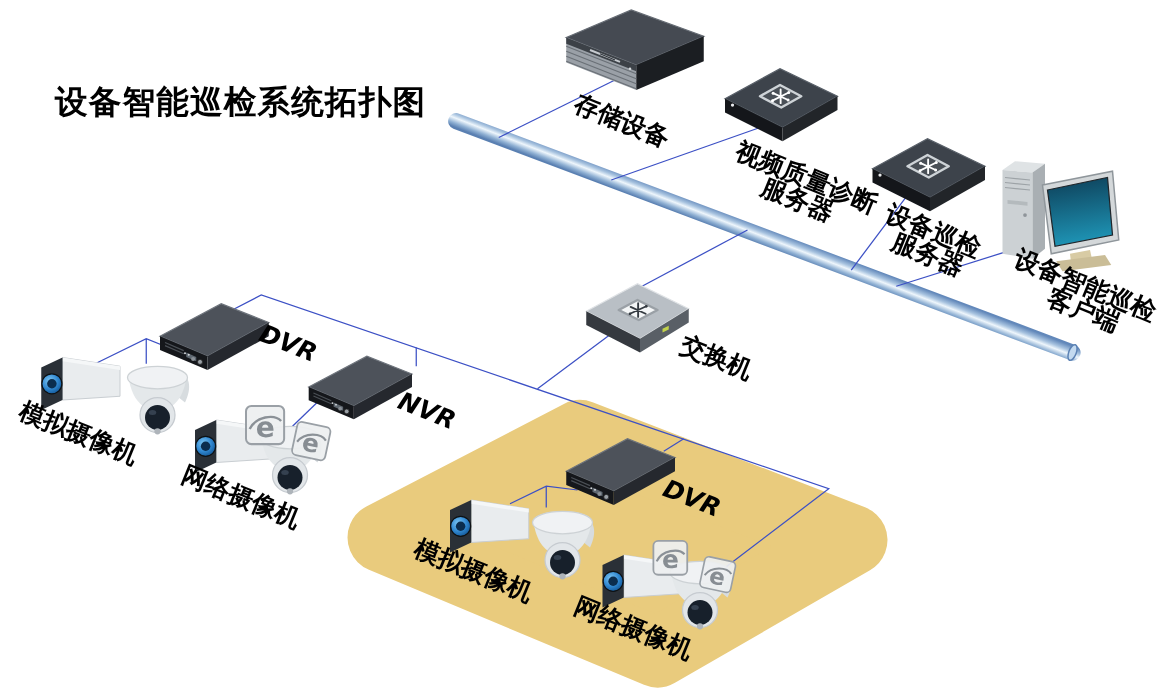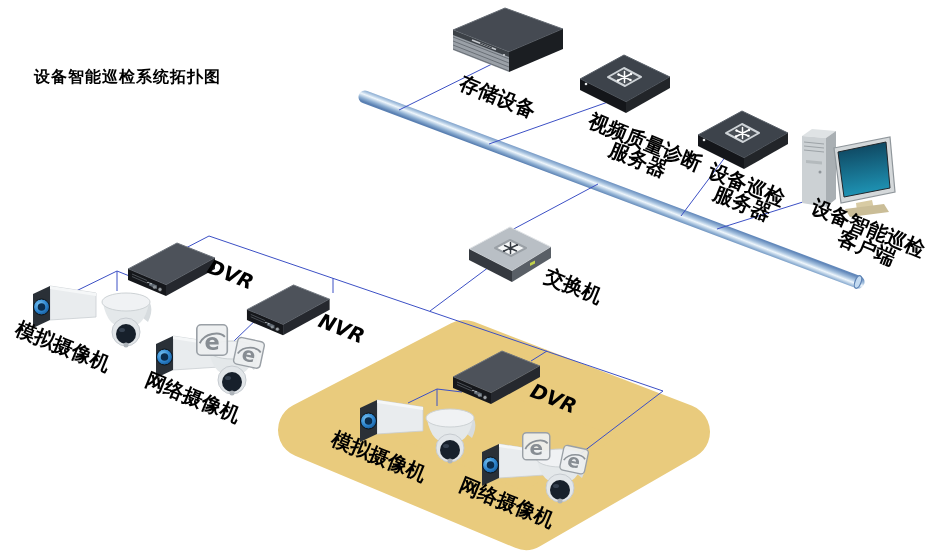--- a/index.html
+++ b/index.html
@@ -2,22 +2,22 @@
 <html><head>
 <meta charset="utf-8">
 <style>
   html,body{margin:0;padding:0;background:#ffffff;}
   #stage{
     position:relative;width:938px;height:552px;background:#ffffff;overflow:hidden;
     font-family:"DejaVu Sans","Liberation Sans",sans-serif;
   }
   #stage svg{position:absolute;left:0;top:0;}
   .page-title{
-    position:absolute;left:34px;top:68px;width:320px;
-    font-size:16px;font-weight:bold;color:#000;letter-spacing:1px;line-height:1.1;
+    position:absolute;left:44px;top:68px;width:320px;
+    font-size:26px;font-weight:bold;color:#000;letter-spacing:1px;line-height:1.1;
     font-family:"DejaVu Sans","Liberation Sans",sans-serif;white-space:nowrap;
   }
   text.cjk{font-size:20px;font-weight:bold;fill:#000;font-family:"DejaVu Sans","Liberation Sans",sans-serif;}
   text.latin{font-size:20px;font-weight:bold;font-style:italic;fill:#000;font-family:"DejaVu Sans","Liberation Sans",sans-serif;}
 </style>
 </head>
 <body>
 
 <div id="stage">
 

